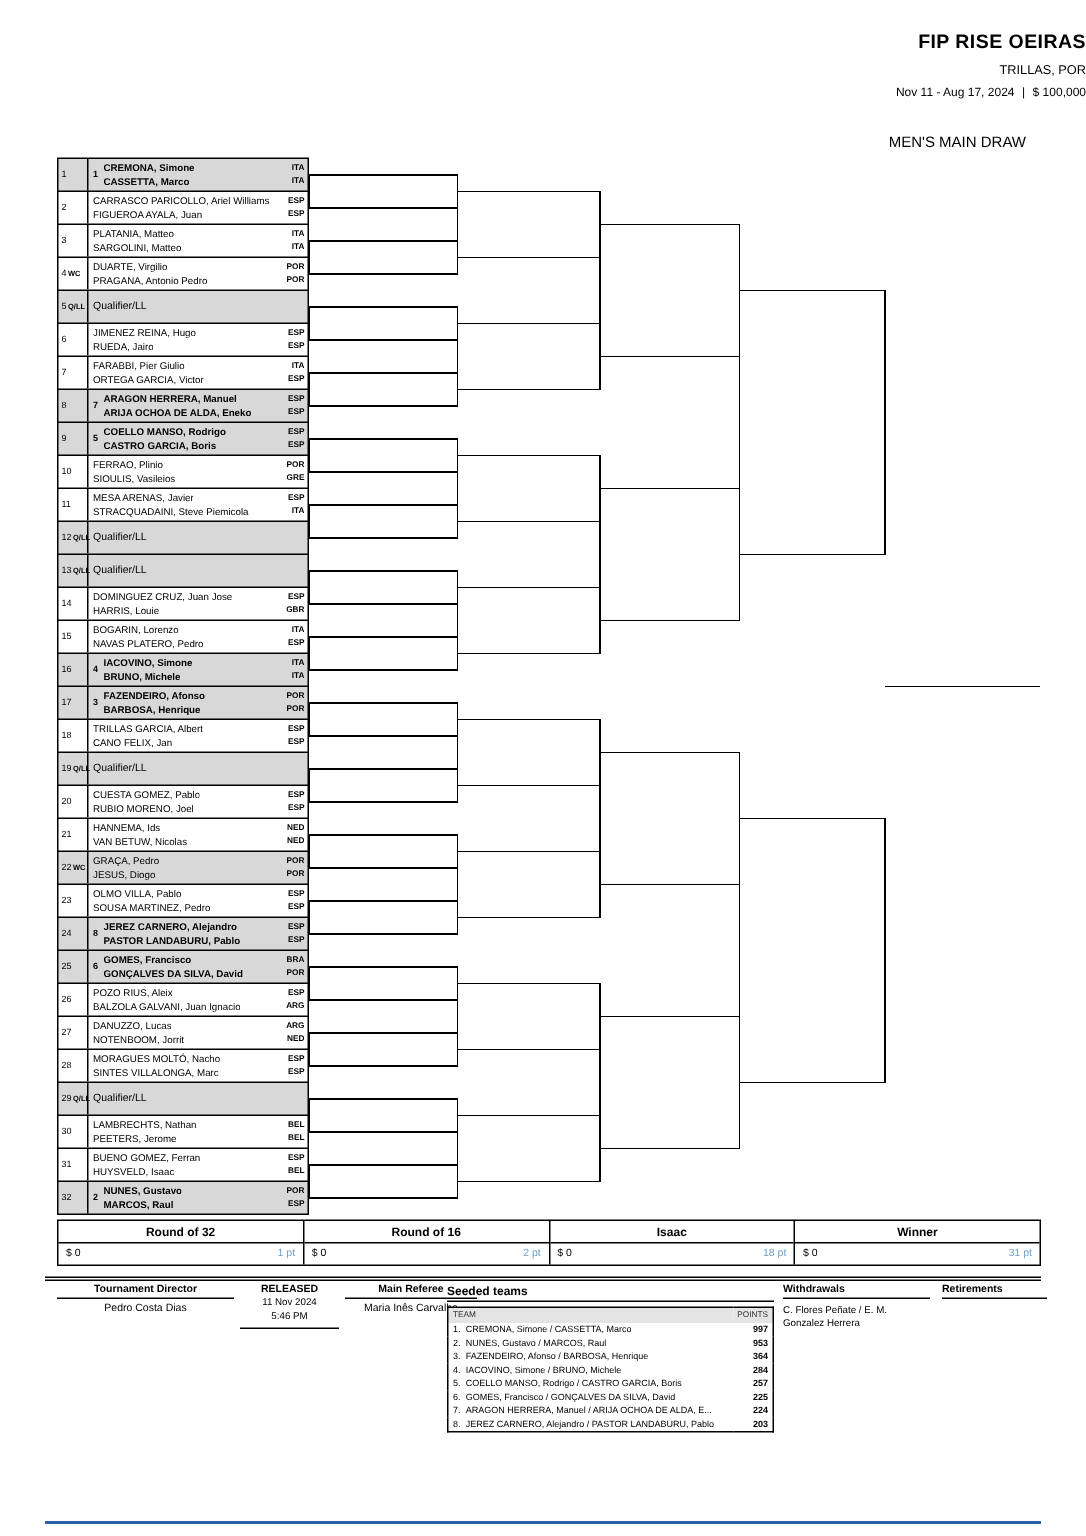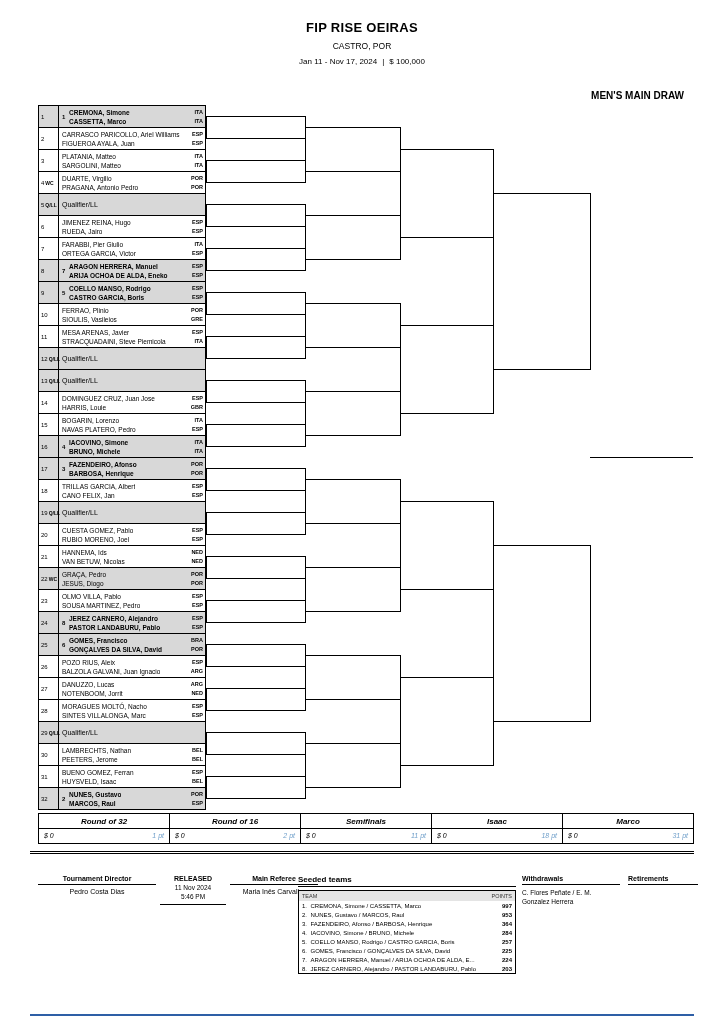--- a/index.html
+++ b/index.html
@@ -1,26 +1,26 @@
 <!DOCTYPE html>
 <html><head>
 <meta charset="utf-8">
 <style>
   * { margin:0; padding:0; box-sizing:border-box; }
   html,body { background:#fff; }
   body { width:724px; height:1024px; font-family:"Liberation Sans", sans-serif; color:#000; }
   .page { position:relative; width:724px; height:1024px; background:#fff; overflow:hidden; }
 
   
-  .header { position:absolute; top:20px; left:0; width:100%; text-align:center; }
+  .header { position:absolute; top:20px; left:0; width:100%; text-align:right; }
   .title { font-size:13px; font-weight:bold; letter-spacing:.3px; }
   .location { font-size:8.5px; margin-top:6px; }
   .dateline { font-size:8px; margin-top:6px; }
   .dateline .sep { margin:0 5px; }
-  .draw-label { position:absolute; top:90px; right:40px; font-size:10px; font-weight:bold; }
+  .draw-label { position:absolute; top:90px; right:40px; font-size:10px; font-weight:normal; }
 
   
   .bracket { position:absolute; left:38px; top:105px; width:656px; height:704px; }
   .slots { position:absolute; left:0; top:0; width:168px; border-top:1px solid #000; }
   .slot { display:flex; height:22px; border-bottom:1px solid #000; border-left:1px solid #000; border-right:1px solid #000; background:#fff; }
   .slot.shaded { background:var(--shaded,#d8d8d8); }
   .pos { width:20px; border-right:1px solid #000; font-size:6px; display:flex; align-items:center; padding-left:2px; gap:1px; flex-shrink:0; }
   .pos-num { font-size:6px; }
   .pos-tag { font-size:5px; font-weight:bold; }
   .names { position:relative; flex:1; display:flex; flex-direction:column; justify-content:center; padding:1px 2px 1px 3px; min-width:0; }
@@ -28,29 +28,29 @@
   .nm { font-size:6.5px; white-space:nowrap; overflow:hidden; }
   .cc { font-size:5.5px; font-weight:bold; margin-left:2px; flex-shrink:0; }
   .slot.seeded .nm { font-weight:bold; }
   .slot.seeded .line { padding-left:7px; }
   .seed-num { position:absolute; left:3px; top:50%; transform:translateY(-50%); font-size:6px; font-weight:bold; }
   .slot.qual .nm { font-size:7px; font-weight:normal; }
   #bracket-svg { position:absolute; left:0; top:0; pointer-events:none; }
 
   
   .rounds { position:absolute; left:38px; top:813px; width:656px; display:flex; border:1px solid #000; border-bottom:1px solid #000; }
-  .round-col { flex:1; border-right:1px solid #000;font-style:italic; }
+  .round-col { flex:1; border-right:1px solid #000; }
   .round-col:last-child { border-right:none; }
   .round-name { font-size:8px; font-weight:bold; text-align:center; padding:3px 0 2px; border-bottom:1px solid #000; }
   .round-money { display:flex; justify-content:space-between; padding:3px 5px 4px; font-size:7px; }
   .round-points { color:var(--points-color,#6f9fca); }
 
   
   .footer { position:absolute; left:30px; top:851px; width:664px; height:155px; border-top:3px double #000; }
-  .sec { position:absolute; top:21px; }
+  .sec { position:absolute; top:2px; }
   .sec-label { font-size:7px; font-weight:bold; border-bottom:1px solid #000; padding-bottom:2px; margin-bottom:3px; }
   .sec-value { font-size:7px; }
   .sec-value.small { font-size:6.5px; line-height:9px; }
   .sec-td { left:8px; width:118px; text-align:center; }
   .sec-released { left:130px; width:66px; text-align:center; border-bottom:1px solid #000; padding-bottom:4px; }
   .rel-label { font-size:7px; font-weight:bold; }
   .rel-line { font-size:6.5px; margin-top:2px; }
   .sec-referee { left:200px; width:88px; text-align:center; }
   .sec-seeded { left:268px; width:218px; }
   .sec-seeded .sec-label { font-size:8px; }
@@ -64,23 +64,23 @@
   .sec-retirements { left:598px; width:70px; }
   .bottom-bar { position:absolute; left:30px; width:664px; bottom:8px; height:2px; background:var(--bar,#2e5fa6); }
 </style>
 </head>
 <body>
 
 <div class="page" style="--shaded: #d8d8d8; --points-color: #6f9fca; --bar: #2e5fa6;">
 
   <div class="header">
     <div class="title">FIP RISE OEIRAS</div>
-    <div class="location">CASTRO, POR</div>
+    <div class="location">TRILLAS, POR</div>
     <div class="dateline">
-      <span>Jan 11 - Nov 17, 2024</span><span class="sep">|</span><span>$ 100,000</span>
+      <span>Nov 11 - Aug 17, 2024</span><span class="sep">|</span><span>$ 100,000</span>
     </div>
   </div>
 
   <div class="draw-label">MEN'S MAIN DRAW</div>
 
   <div class="bracket">
     <div class="slots" id="slots">
         <div class="slot shaded seeded">
           <div class="pos">
             <span class="pos-num">1</span>
@@ -596,35 +596,28 @@
         </div>
       </div>
       <div class="round-col">
         <div class="round-name">Round of 16</div>
         <div class="round-money">
           <span class="round-prize">$ 0</span>
           <span class="round-points">2 pt</span>
         </div>
       </div>
       <div class="round-col">
-        <div class="round-name">Semifinals</div>
-        <div class="round-money">
-          <span class="round-prize">$ 0</span>
-          <span class="round-points">11 pt</span>
-        </div>
-      </div>
-      <div class="round-col">
         <div class="round-name">Isaac</div>
         <div class="round-money">
           <span class="round-prize">$ 0</span>
           <span class="round-points">18 pt</span>
         </div>
       </div>
       <div class="round-col">
-        <div class="round-name">Marco</div>
+        <div class="round-name">Winner</div>
         <div class="round-money">
           <span class="round-prize">$ 0</span>
           <span class="round-points">31 pt</span>
         </div>
       </div>
     </div>
 
   <div class="footer">
     <div class="sec sec-td">
       <div class="sec-label">Tournament Director</div>

